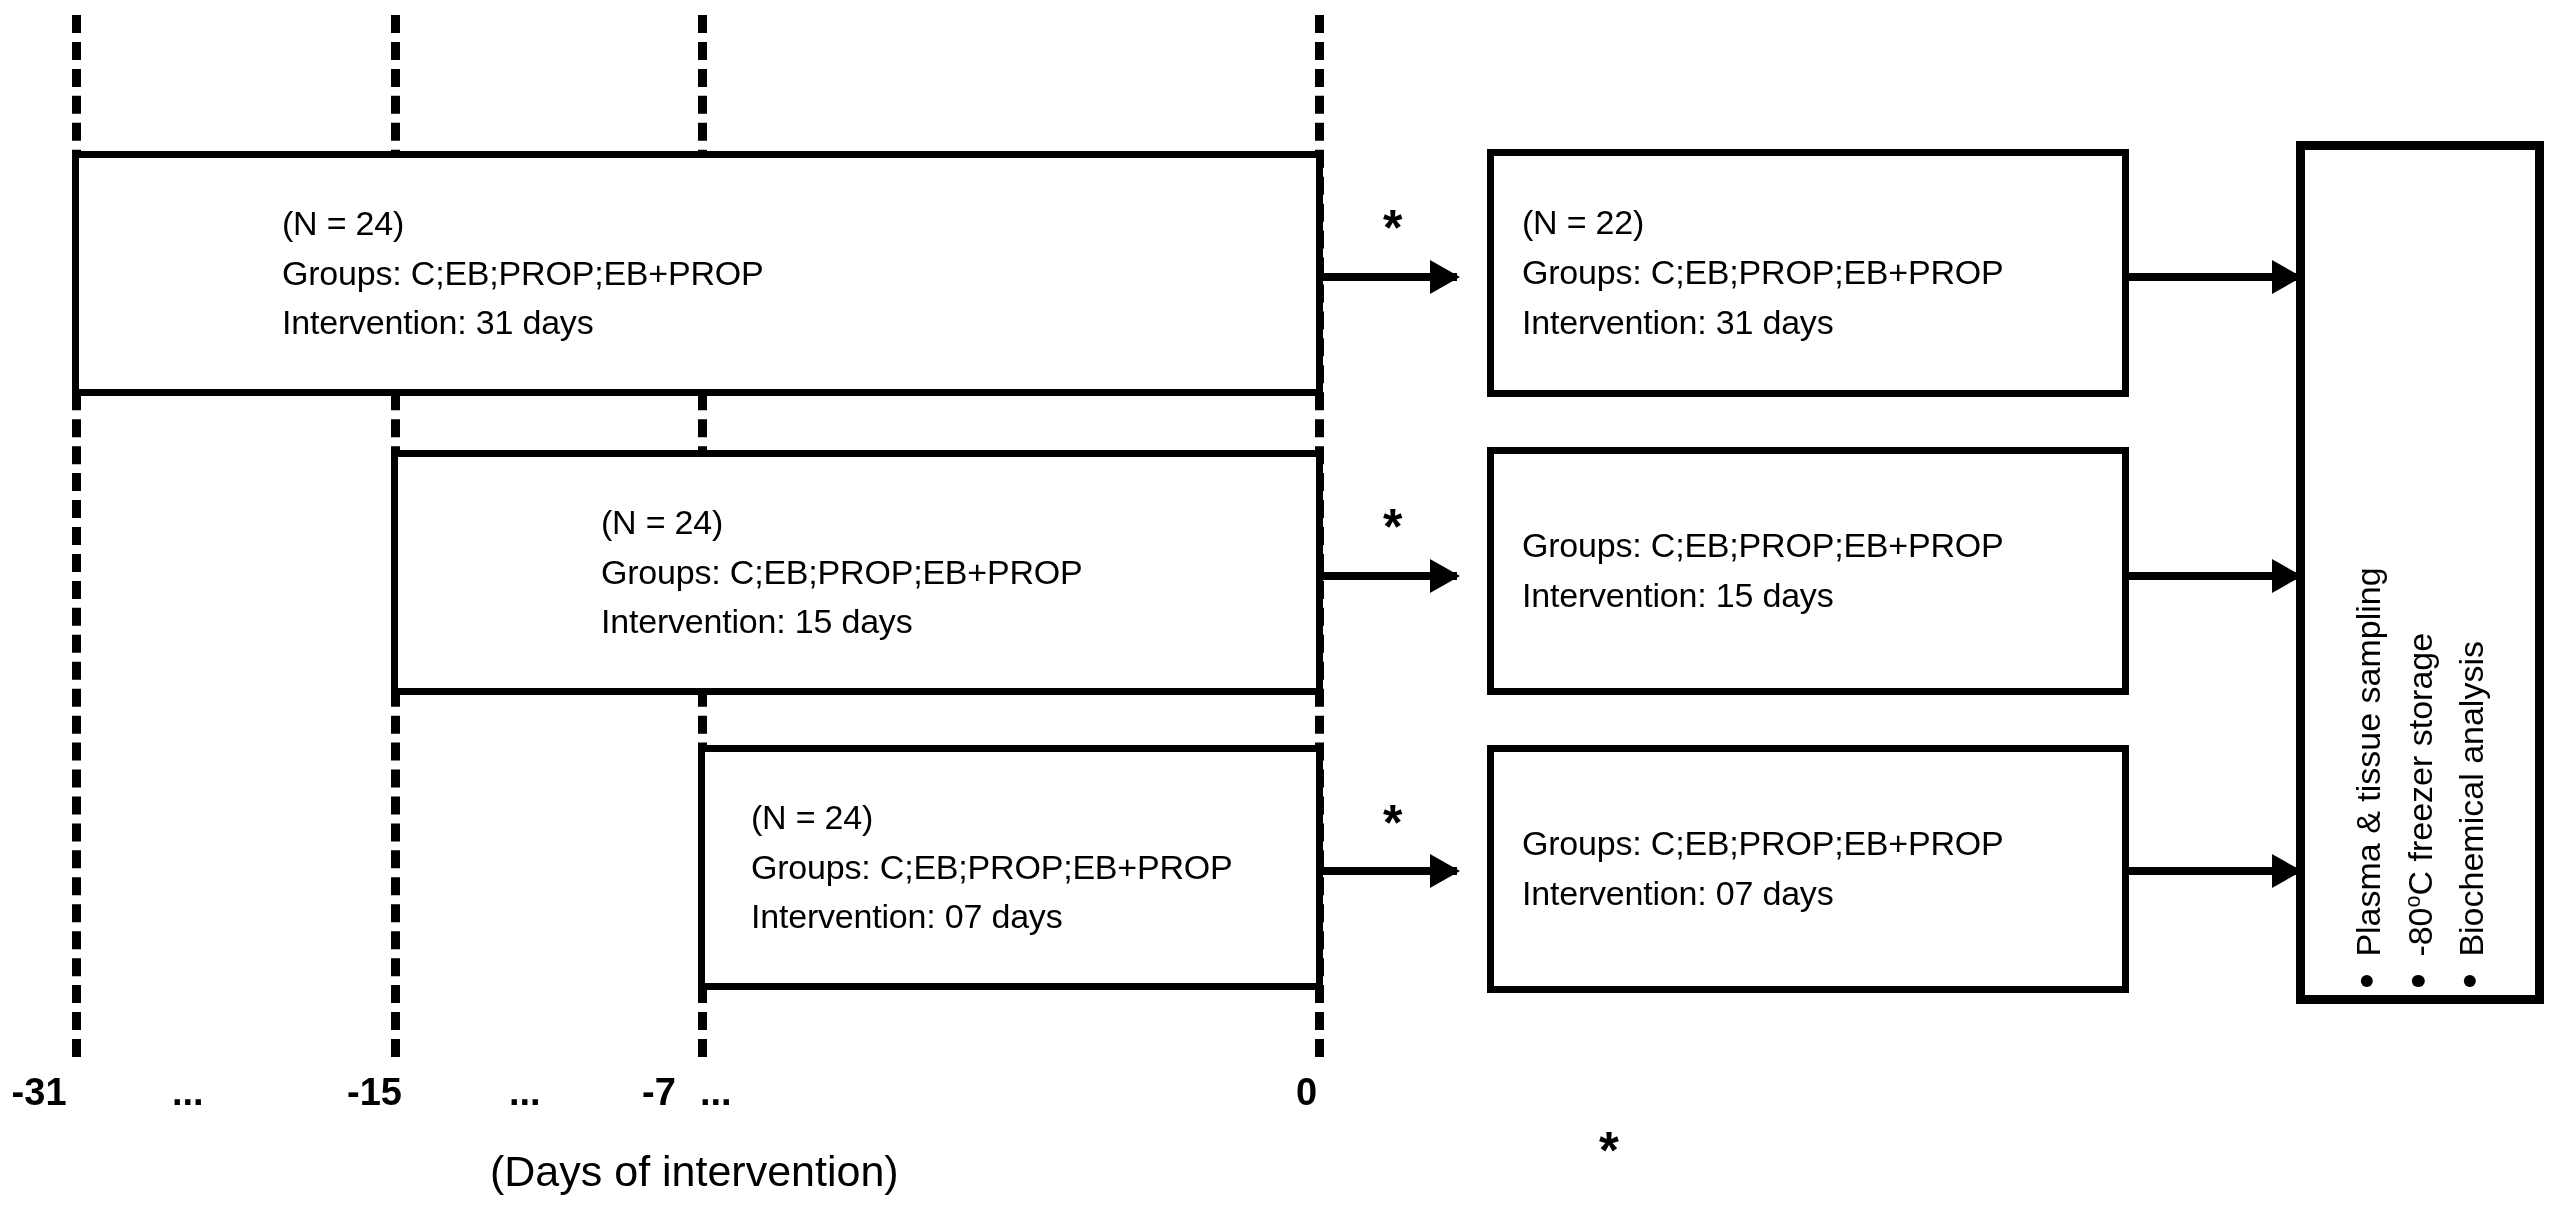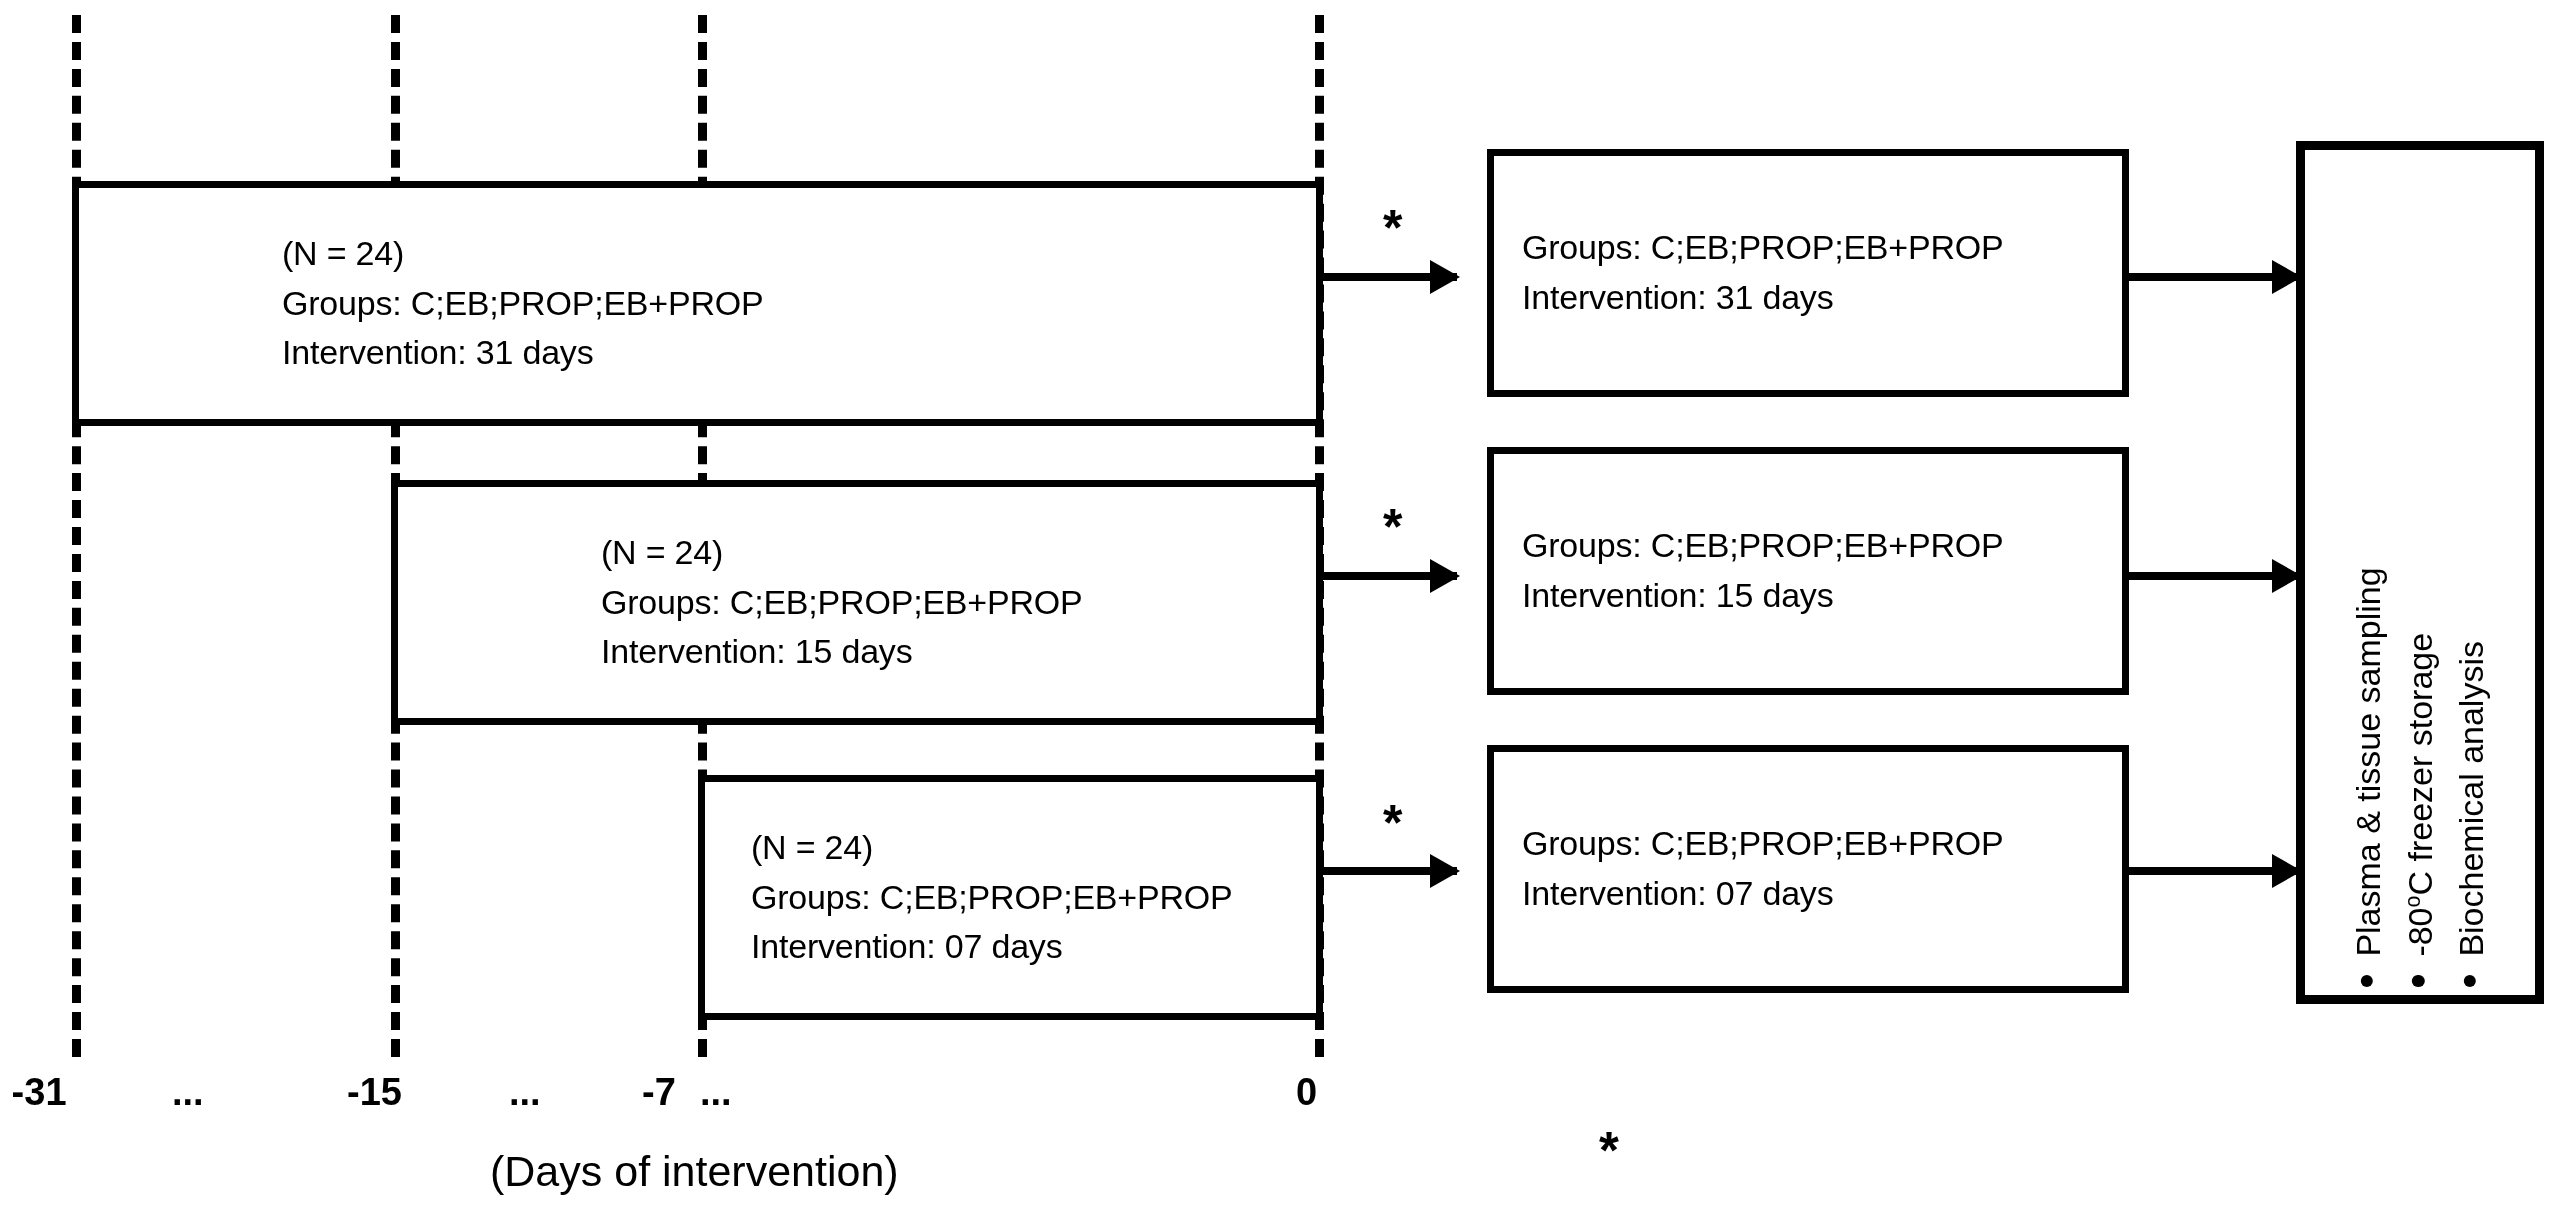--- a/index.html
+++ b/index.html
@@ -15,21 +15,20 @@
 
   
   .tl-box{
     position:absolute;
     box-sizing:border-box;
     border:7.5px solid #000;
     background:#ffffff;
     display:flex;
     flex-direction:column;
     justify-content:center;
-    margin-top:30px;
   }
   .tl-box .lines{padding-left:203px;}
 
   
   .out-box{
     position:absolute;
     box-sizing:border-box;
     border:7.5px solid #000;
     background:#ffffff;
     display:flex;
@@ -163,20 +162,21 @@
   <div class="arrow" style="left:1323px; top:273px; width:134px;"></div>
   <div class="arrow" style="left:1323px; top:572px; width:134px;"></div>
   <div class="arrow" style="left:1323px; top:867px; width:134px;"></div>
 
   <div class="asterisk" style="left:1383px; top:203px;">*</div>
   <div class="asterisk" style="left:1383px; top:502px;">*</div>
   <div class="asterisk" style="left:1383px; top:798px;">*</div>
 
   <div class="out-box" style="left:1487px; top:149px; width:642px; height:248px;">
     <div class="lines">
+      <div class="line">(N = 22)</div>
       <div class="line">Groups: C;EB;PROP;EB+PROP</div>
       <div class="line">Intervention: 31 days</div>
     </div>
   </div>
 
   <div class="out-box" style="left:1487px; top:447px; width:642px; height:248px;">
     <div class="lines">
       <div class="line">Groups: C;EB;PROP;EB+PROP</div>
       <div class="line">Intervention: 15 days</div>
     </div>

